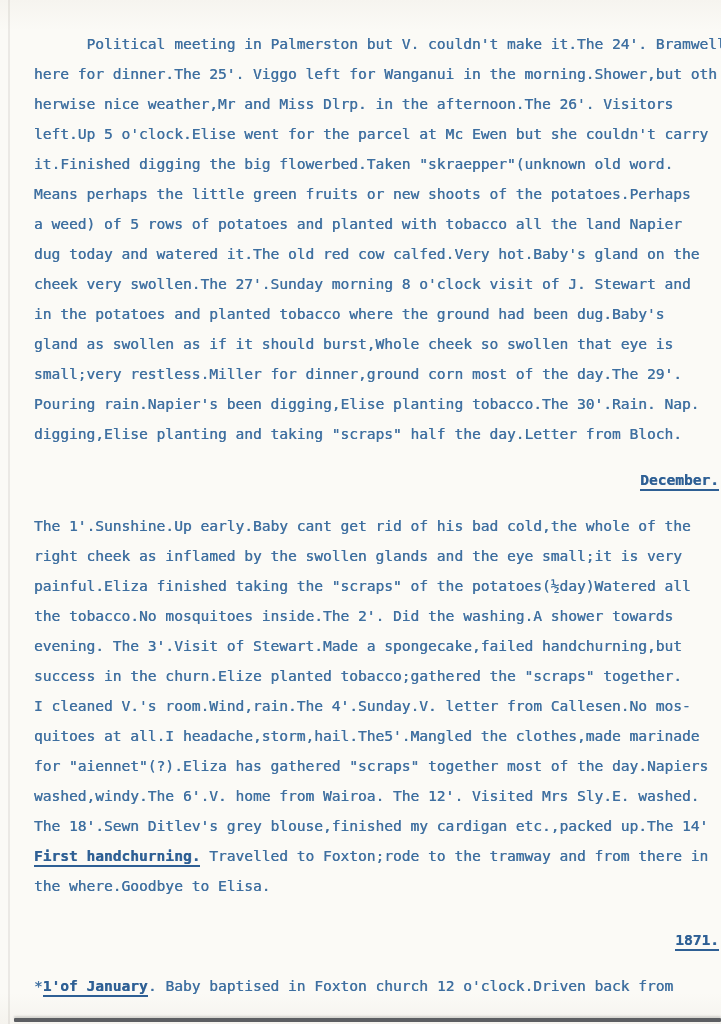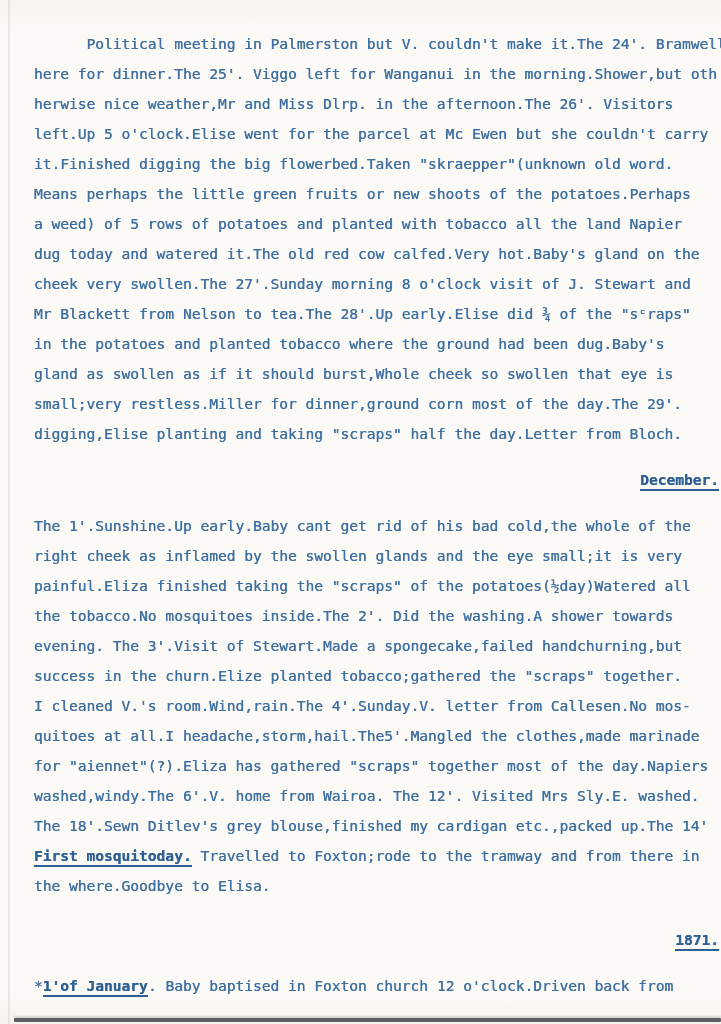--- a/index.html
+++ b/index.html
@@ -58,42 +58,42 @@
       <div class="paragraph">
         <div class="line"><span>      Political meeting in Palmerston but V. couldn't make it.The 24'. Bramwell</span></div>
         <div class="line"><span>here for dinner.The 25'. Viggo left for Wanganui in the morning.Shower,but oth</span></div>
         <div class="line"><span>herwise nice weather,Mr and Miss Dlrp. in the afternoon.The 26'. Visitors</span></div>
         <div class="line"><span>left.Up 5 o'clock.Elise went for the parcel at Mc Ewen but she couldn't carry</span></div>
         <div class="line"><span>it.Finished digging the big flowerbed.Taken "skraepper"(unknown old word.</span></div>
         <div class="line"><span>Means perhaps the little green fruits or new shoots of the potatoes.Perhaps</span></div>
         <div class="line"><span>a weed) of 5 rows of potatoes and planted with tobacco all the land Napier</span></div>
         <div class="line"><span>dug today and watered it.The old red cow calfed.Very hot.Baby's gland on the</span></div>
         <div class="line"><span>cheek very swollen.The 27'.Sunday morning 8 o'clock visit of J. Stewart and</span></div>
-        <div class="line"><span>Mr Blackett from Nelson to tea.The 28'.Up early.Elise did ¾ of the "sᶜraps"</span></div>
         <div class="line"><span>in the potatoes and planted tobacco where the ground had been dug.Baby's</span></div>
         <div class="line"><span>gland as swollen as if it should burst,Whole cheek so swollen that eye is</span></div>
         <div class="line"><span>small;very restless.Miller for dinner,ground corn most of the day.The 29'.</span></div>
+        <div class="line"><span>Pouring rain.Napier's been digging,Elise planting tobacco.The 30'.Rain. Nap.</span></div>
         <div class="line"><span>digging,Elise planting and taking "scraps" half the day.Letter from Bloch.</span></div>
       </div>
       <div class="heading heading-december">
         <div class="line"><span class="u">December.</span></div>
       </div>
       <div class="paragraph">
         <div class="line"><span>The 1'.Sunshine.Up early.Baby cant get rid of his bad cold,the whole of the</span></div>
         <div class="line"><span>right cheek as inflamed by the swollen glands and the eye small;it is very</span></div>
         <div class="line"><span>painful.Eliza finished taking the "scraps" of the potatoes(½day)Watered all</span></div>
         <div class="line"><span>the tobacco.No mosquitoes inside.The 2'. Did the washing.A shower towards</span></div>
         <div class="line"><span>evening. The 3'.Visit of Stewart.Made a spongecake,failed handchurning,but</span></div>
         <div class="line"><span>success in the churn.Elize planted tobacco;gathered the "scraps" together.</span></div>
         <div class="line"><span>I cleaned V.'s room.Wind,rain.The 4'.Sunday.V. letter from Callesen.No mos-</span></div>
         <div class="line"><span>quitoes at all.I headache,storm,hail.The5'.Mangled the clothes,made marinade</span></div>
         <div class="line"><span>for "aiennet"(?).Eliza has gathered "scraps" together most of the day.Napiers</span></div>
         <div class="line"><span>washed,windy.The 6'.V. home from Wairoa. The 12'. Visited Mrs Sly.E. washed.</span></div>
         <div class="line"><span>The 18'.Sewn Ditlev's grey blouse,finished my cardigan etc.,packed up.The 14'</span></div>
-        <div class="line"><span class="u">First mosquitoday.</span><span> Travelled to Foxton;rode to the tramway and from there in</span></div>
+        <div class="line"><span class="u">First handchurning.</span><span> Travelled to Foxton;rode to the tramway and from there in</span></div>
         <div class="line"><span>the where.Goodbye to Elisa.</span></div>
       </div>
       <div class="heading heading-1871">
         <div class="line"><span class="u">1871.</span></div>
       </div>
       <div class="paragraph">
         <div class="line"><span>*</span><span class="u">1'of January</span><span>. Baby baptised in Foxton church 12 o'clock.Driven back from</span></div>
       </div>
     </div>
   <div class="bottom-bar"></div>

